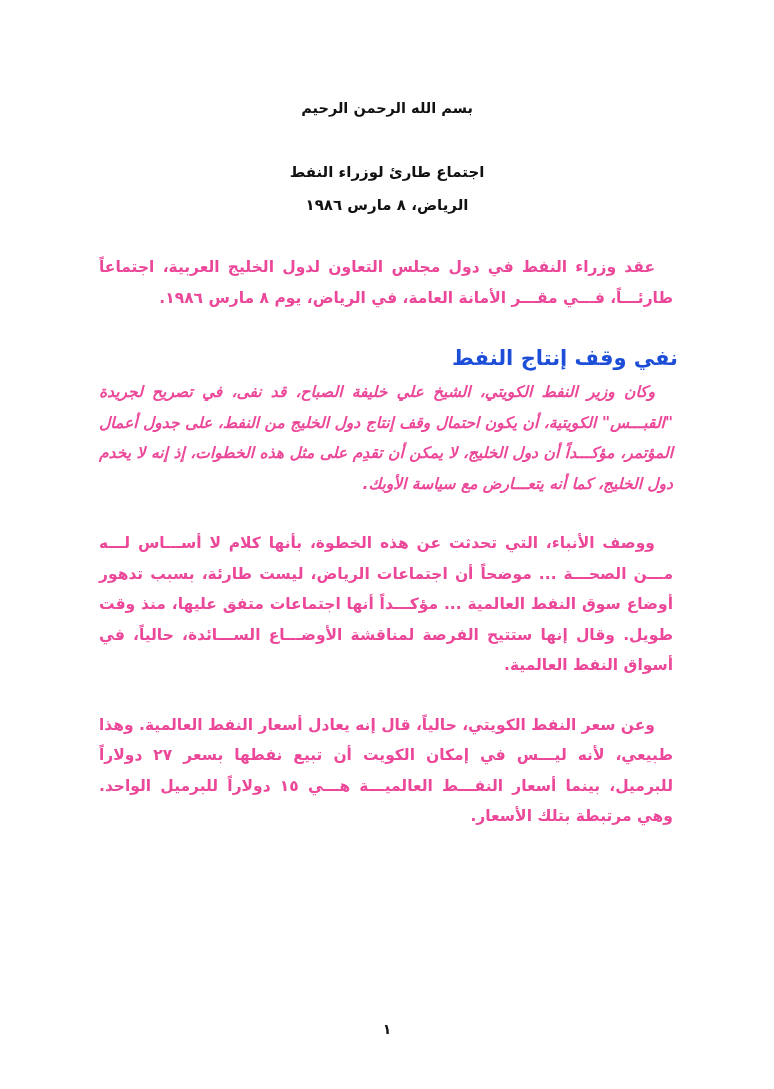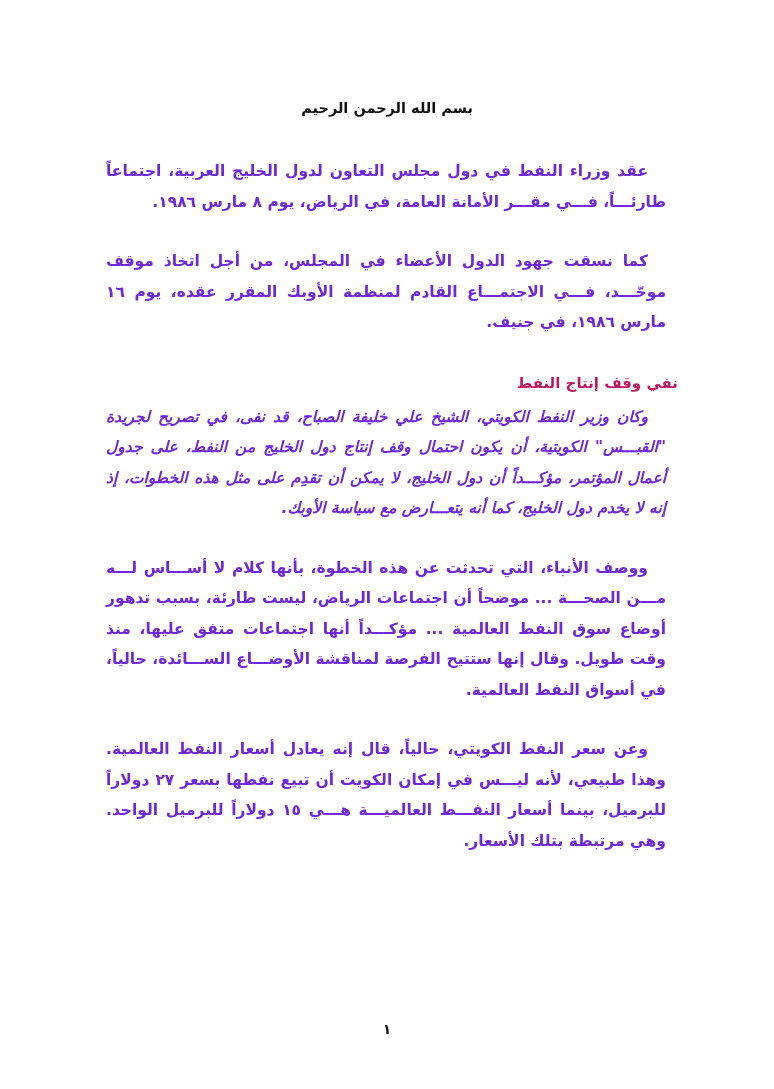--- a/index.html
+++ b/index.html
@@ -29,66 +29,67 @@
   .title-block {
     margin-top: 40px;
     text-align: center;
     font-size: 15px;
     line-height: 33px;
   }
   .content {
     padding: 0 96px 0 94px;
   }
   .body-para {
-    margin: 12px;
+    margin: 5px;
     margin-top: 29px;
     font-size: 15.5px;
     line-height: 30.5px;
     text-align: justify;
     text-justify: inter-word;
     text-indent: 18px;
-    color: #6d28d9;
+    color: #ec4899;
   }
   .first-para {
     margin-top: 30px;
   }
   .section-heading {
     margin: 0;
     margin-top: 30px;
-    font-size: 15px;
+    font-size: 21px;
     line-height: 30px;
     text-align: right;
-    color: #be185d;
+    color: #1d4ed8;
   }
   .page-number {
     position: absolute;
     bottom: 52px;
     left: 0;
     right: 0;
     text-align: center;
     font-size: 14px;
     color: #131313;
   }
 </style>
 </head>
 <body>
 
 <div class="page">
 
   <div class="bismillah">بسم الله الرحمن الرحيم</div>
 
   <div class="title-block">
+    <div>اجتماع طارئ لوزراء النفط</div>
+    <div>الرياض، ٨ مارس ١٩٨٦</div>
   </div>
 
   <div class="content">
 
     <p class="body-para first-para">عقد وزراء النفط في دول مجلس التعاون لدول الخليج العربية، اجتماعاً طارئـــاً، فـــي مقـــر الأمانة العامة، في الرياض، يوم ٨ مارس ١٩٨٦.</p>
 
 
-    <p class="body-para">كما نسقت جهود الدول الأعضاء في المجلس، من أجل اتخاذ موقف موحّـــد، فـــي الاجتمـــاع القادم لمنظمة الأوبك المقرر عقده، يوم ١٦ مارس ١٩٨٦، في جنيف.</p>
 
     <p class="section-heading">نفي وقف إنتاج النفط</p>
 
     <p class="body-para" style="margin-top: 4px; font-style: italic;">وكان وزير النفط الكويتي، الشيخ علي خليفة الصباح، قد نفى، في تصريح لجريدة "القبـــس" الكويتية، أن يكون احتمال وقف إنتاج دول الخليج من النفط، على جدول أعمال المؤتمر، مؤكـــداً أن دول الخليج، لا يمكن أن تقدِم على مثل هذه الخطوات، إذ إنه لا يخدم دول الخليج، كما أنه يتعـــارض مع سياسة الأوبك.</p>
 
     <p class="body-para">ووصف الأنباء، التي تحدثت عن هذه الخطوة، بأنها كلام لا أســـاس لـــه مـــن الصحـــة ... موضحاً أن اجتماعات الرياض، ليست طارئة، بسبب تدهور أوضاع سوق النفط العالمية ... مؤكـــداً أنها اجتماعات متفق عليها، منذ وقت طويل. وقال إنها ستتيح الفرصة لمناقشة الأوضـــاع الســـائدة، حالياً، في أسواق النفط العالمية.</p>
 
     <p class="body-para">وعن سعر النفط الكويتي، حالياً، قال إنه يعادل أسعار النفط العالمية. وهذا طبيعي، لأنه ليـــس في إمكان الكويت أن تبيع نفطها بسعر ٢٧ دولاراً للبرميل، بينما أسعار النفـــط العالميـــة هـــي ١٥ دولاراً للبرميل الواحد. وهي مرتبطة بتلك الأسعار.</p>
 
   </div>

